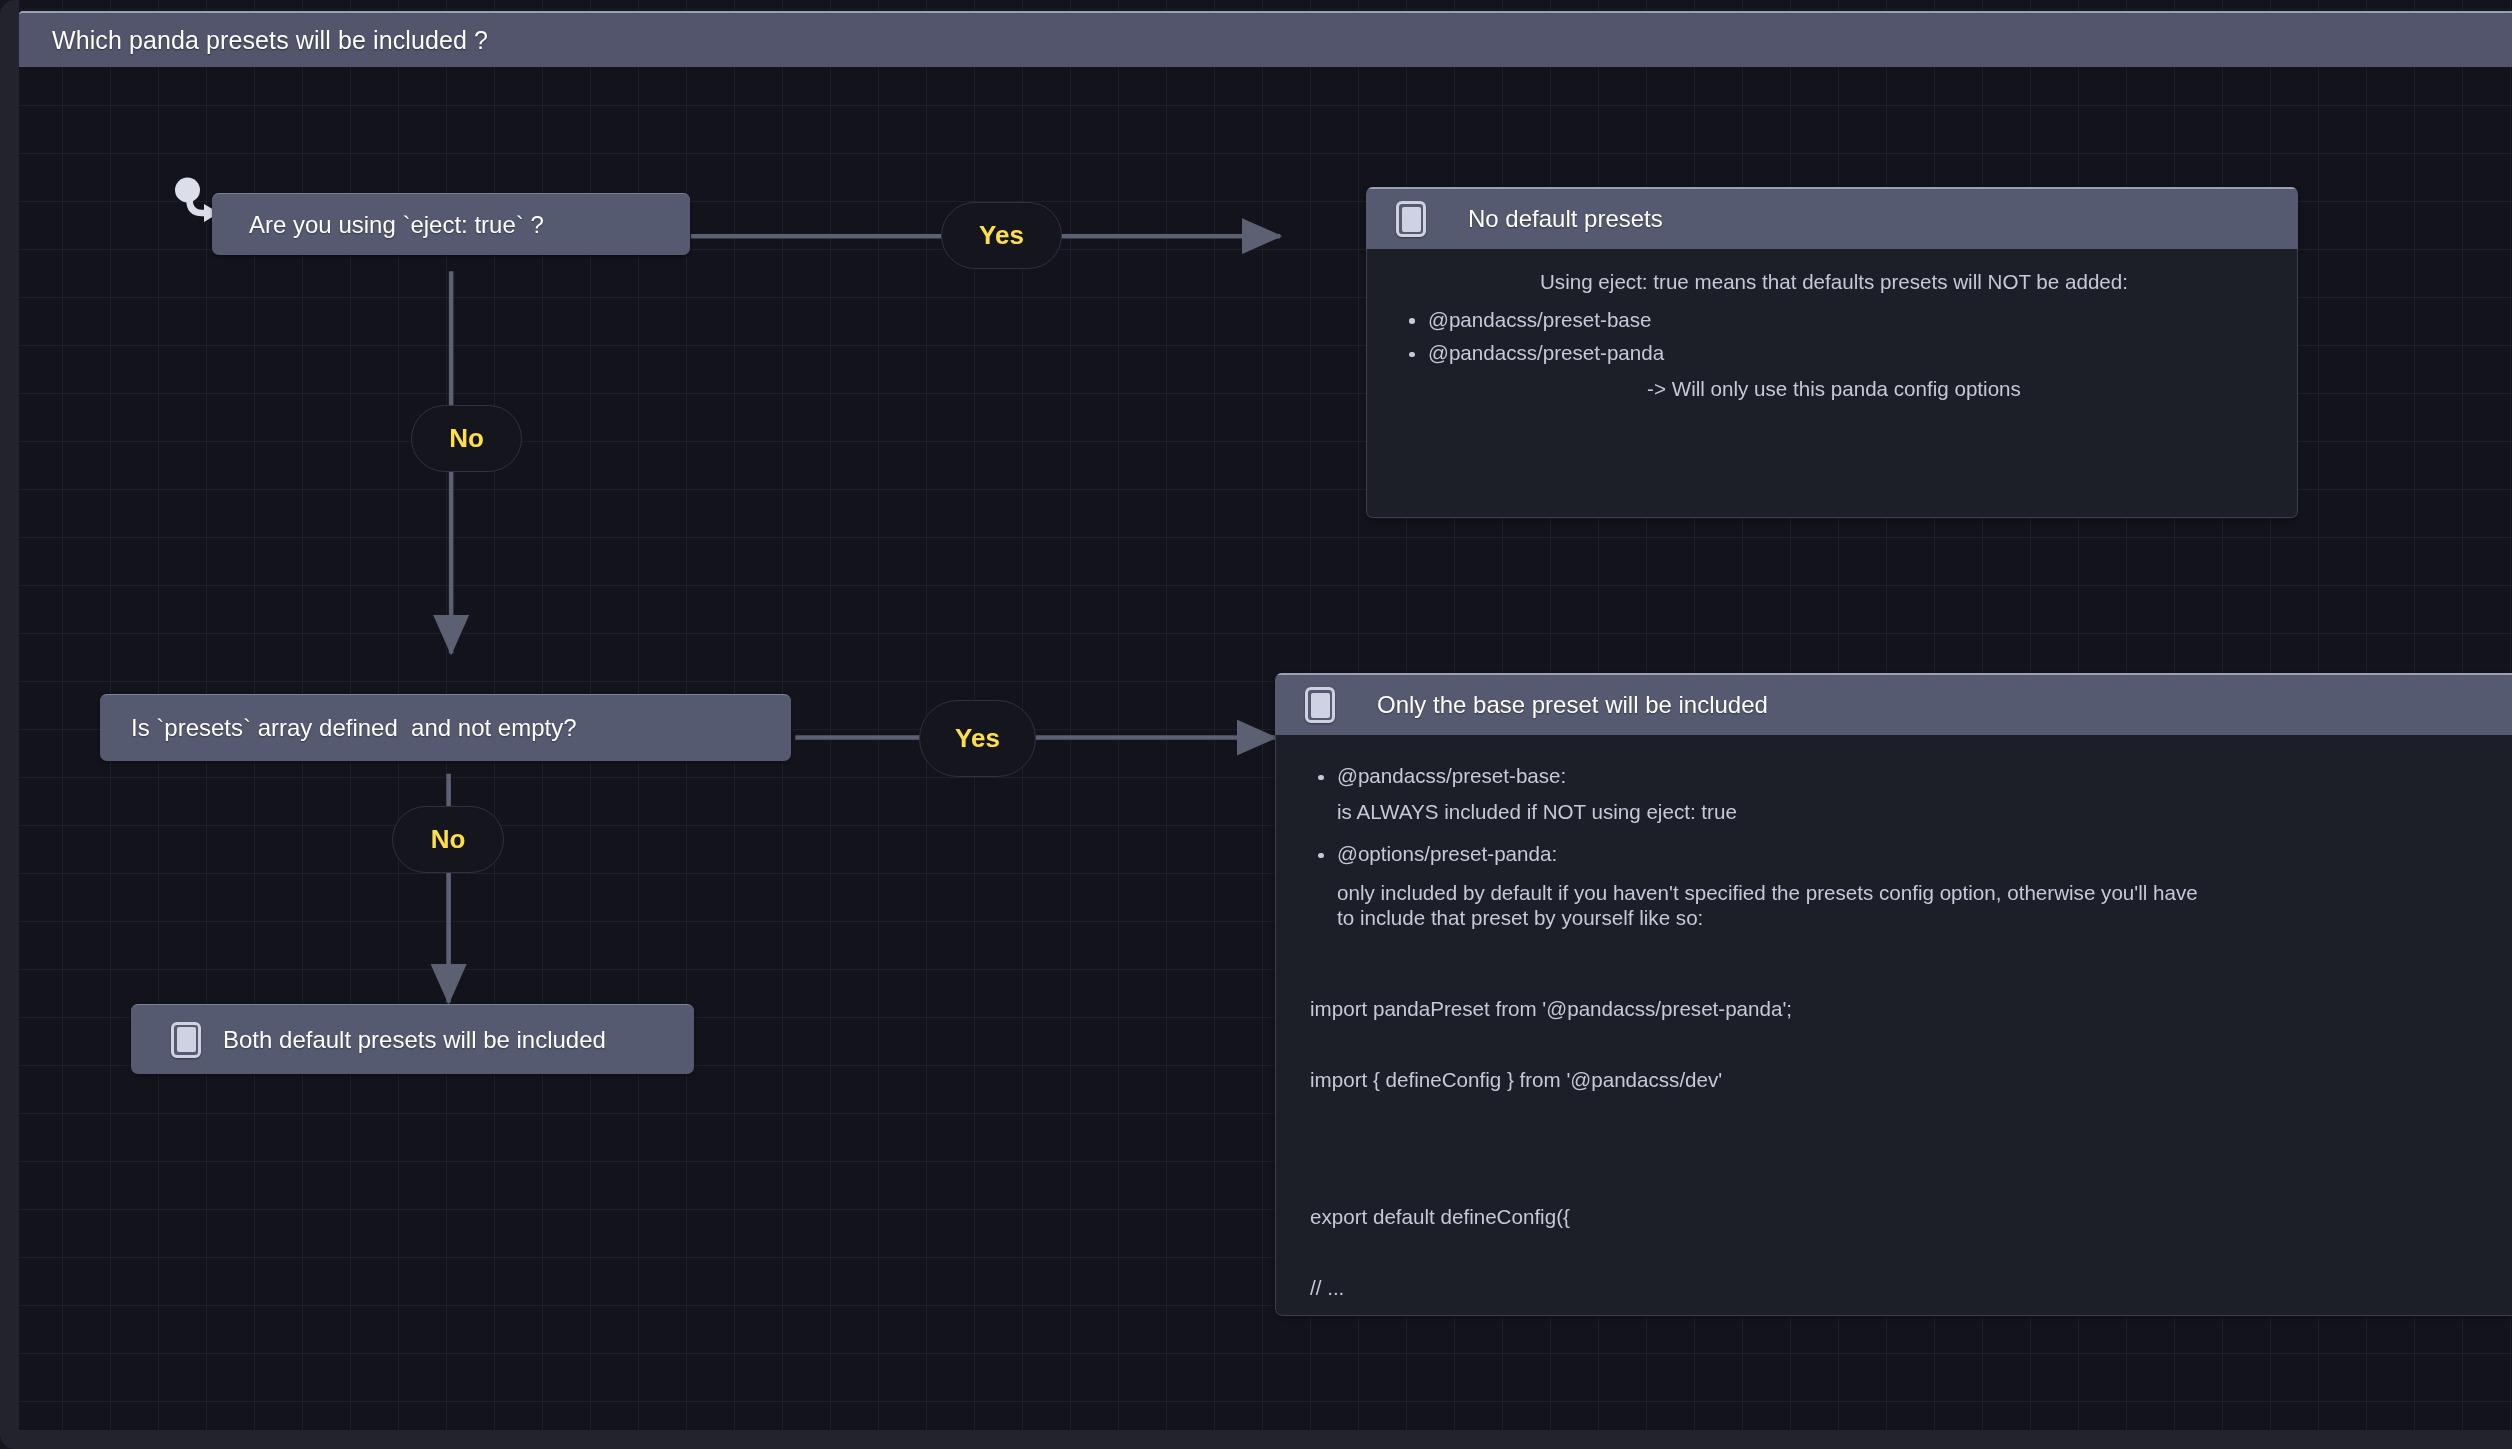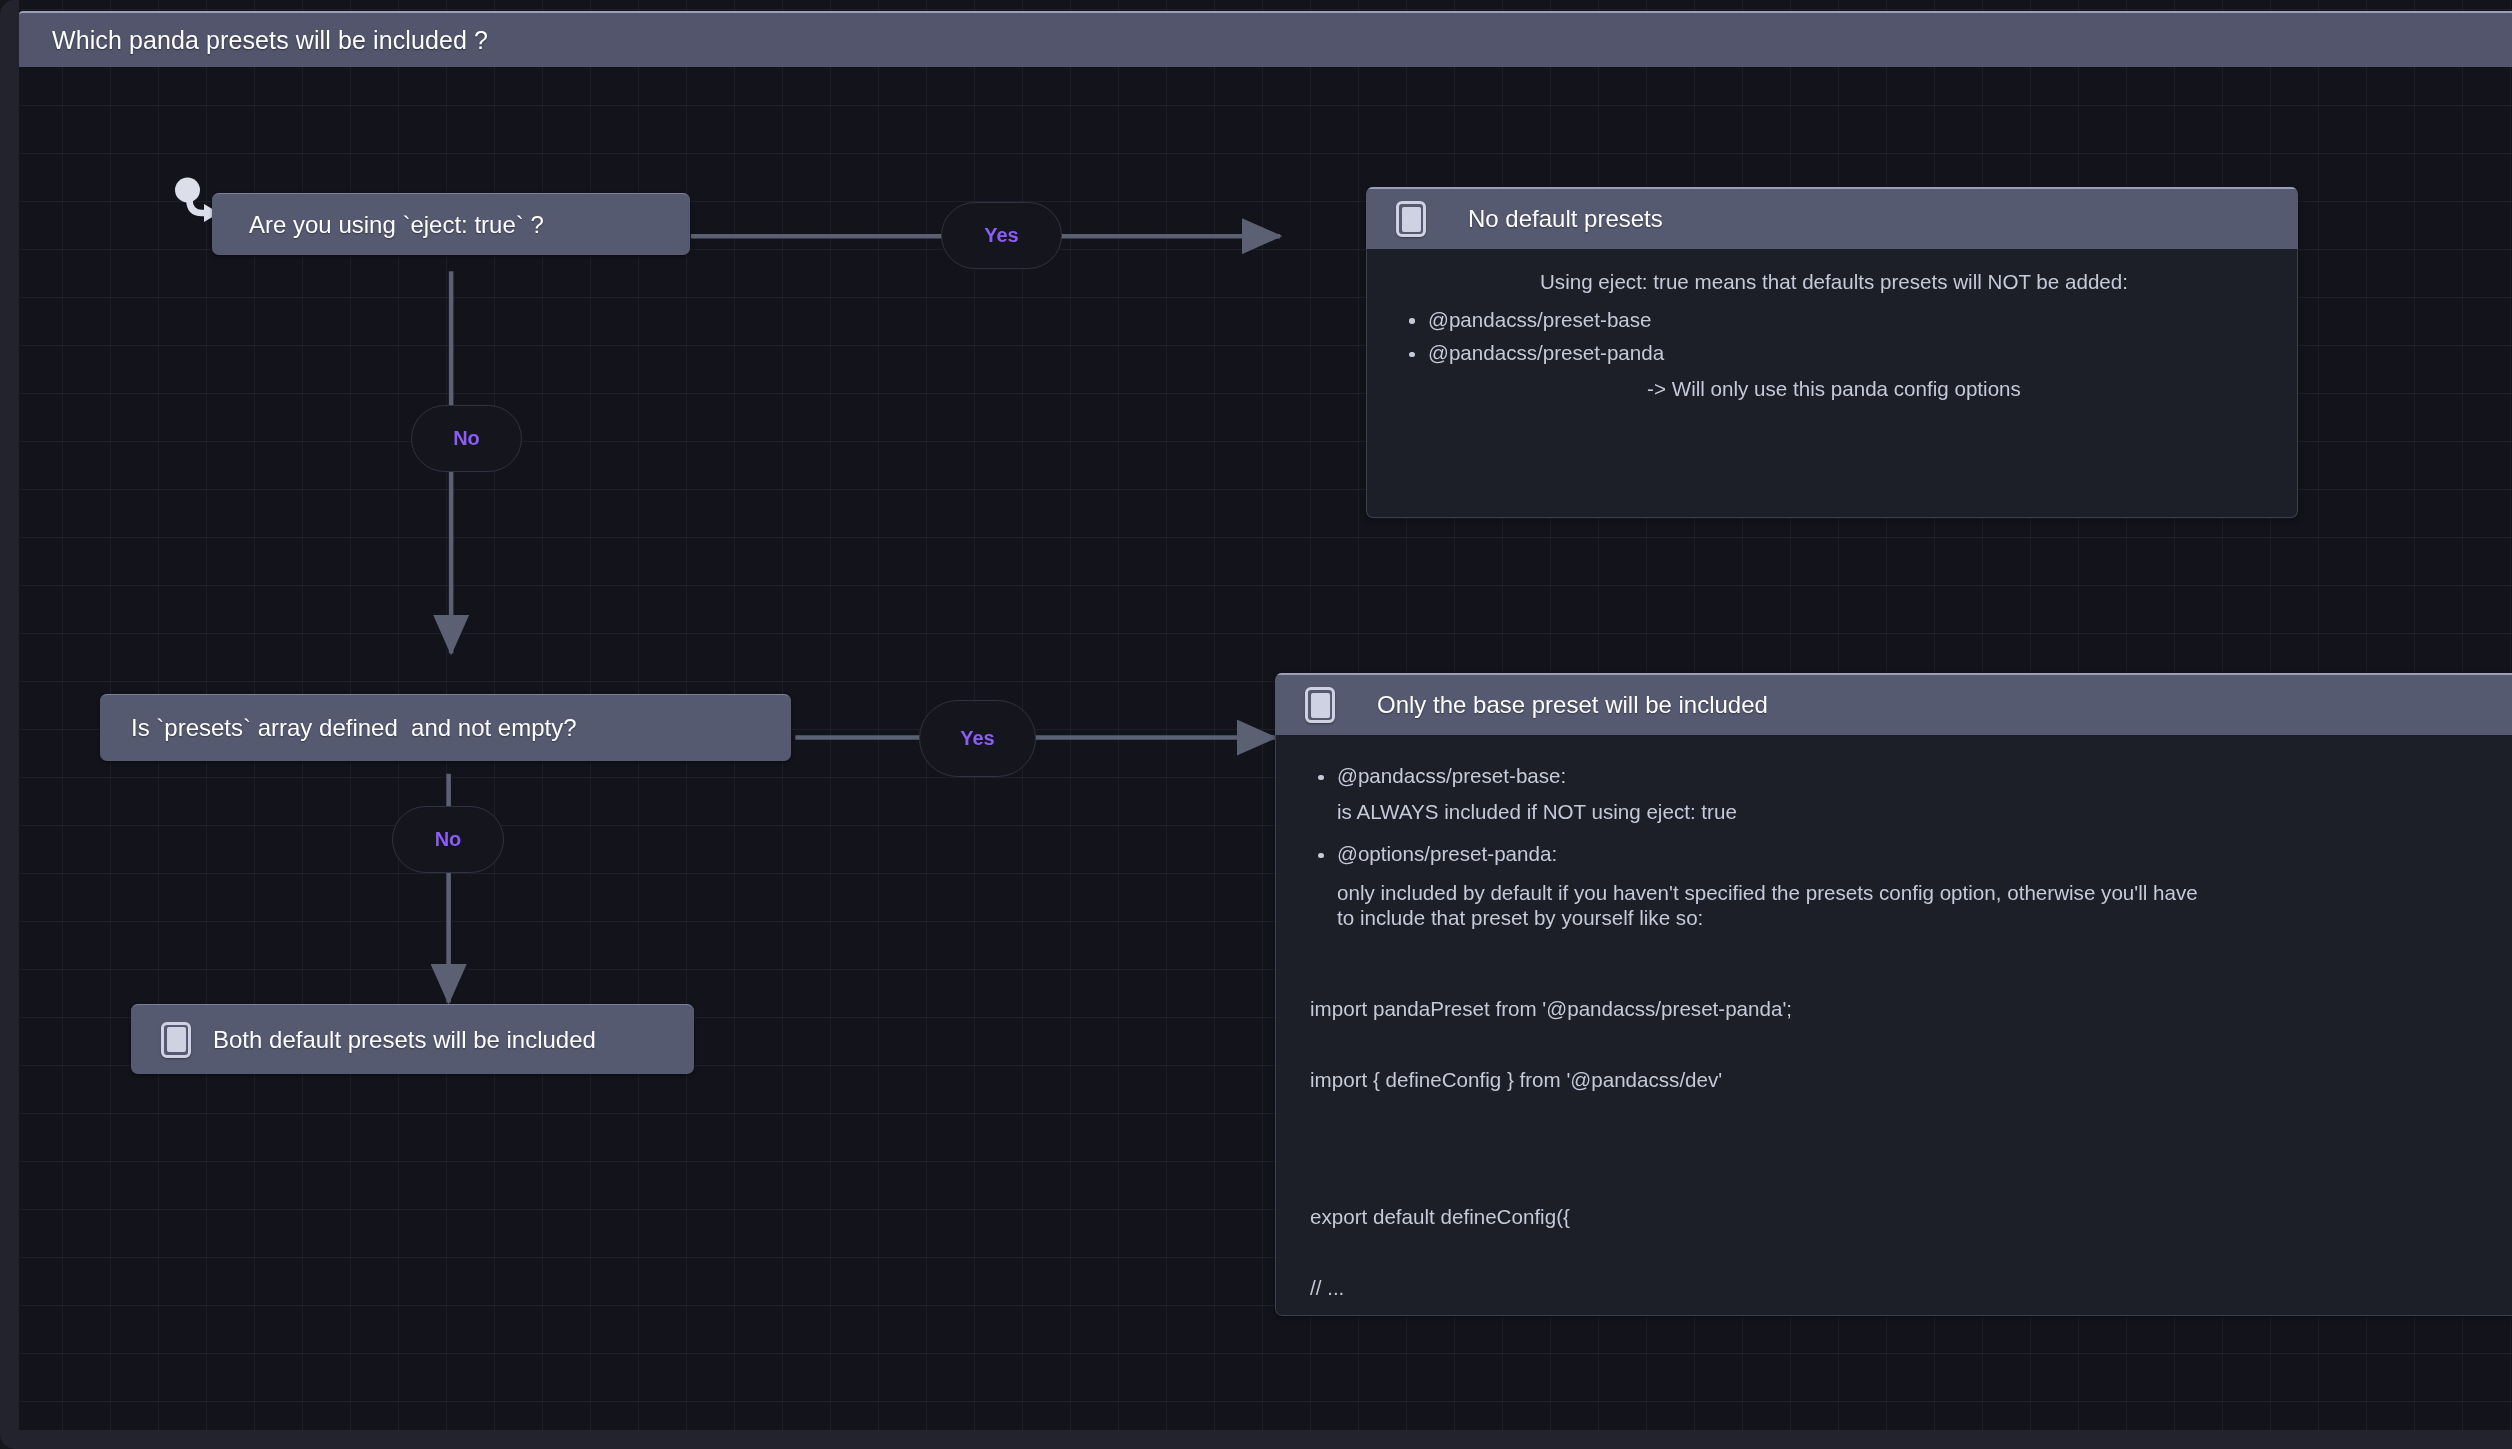--- a/index.html
+++ b/index.html
@@ -98,22 +98,22 @@
     position: absolute;
     background: #15161d;
     border: 1px solid #2f3240;
     border-radius: 502px;
     display: flex;
     align-items: center;
     justify-content: center;
     box-sizing: border-box;
   }
   .edge-pill .pill-label {
-    color: #8b5cf6;
-    font-size: 20px;
+    color: #fde047;
+    font-size: 26px;
     font-weight: 600;
   }
 
   
   .note-icon {
     flex: 0 0 auto;
     width: 30px;
     height: 36px;
     border: 3.5px solid #ced2e2;
     border-radius: 6px;
@@ -309,21 +309,21 @@
           <span style="display:block;">import { defineConfig } from '@pandacss/dev'</span>
           <span class="blank"></span>
           <span style="display:block;">export default defineConfig({</span>
           <span style="display:block;">// ...</span>
           
           
         </div>
       </div>
     </div>
 
-    <div class="node-box" style="left:112px; top:1004px; width:563px; height:70px; padding-left:30px;">
+    <div class="node-box" style="left:112px; top:1004px; width:563px; height:70px; padding-left:40px;">
       <span class="note-icon">
           <span class="inner"></span>
         </span>
       <span class="node-label" style="margin-left:22px;">Both default presets will be included</span>
     </div>
 
   </div>
 
   <div id="title-bar">
     <span class="title-text">Which panda presets will be included ?</span>

